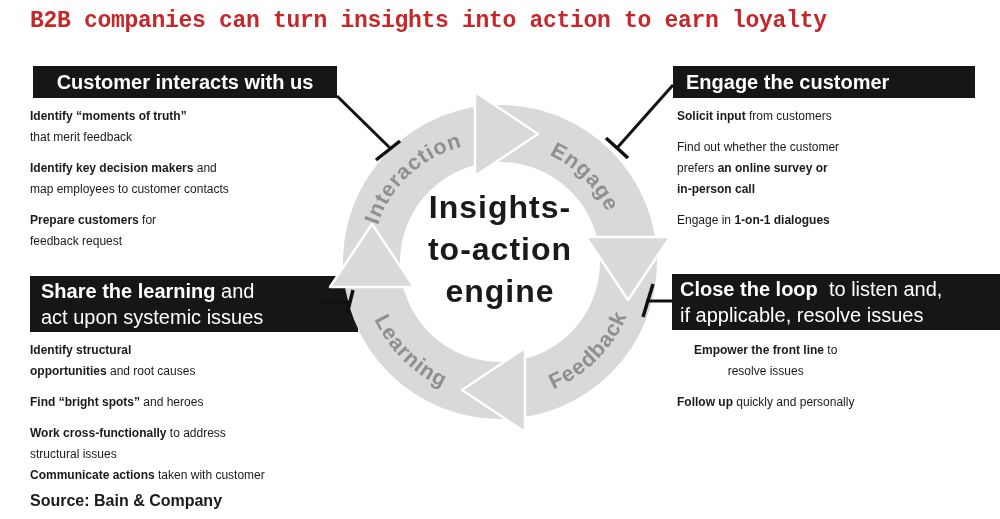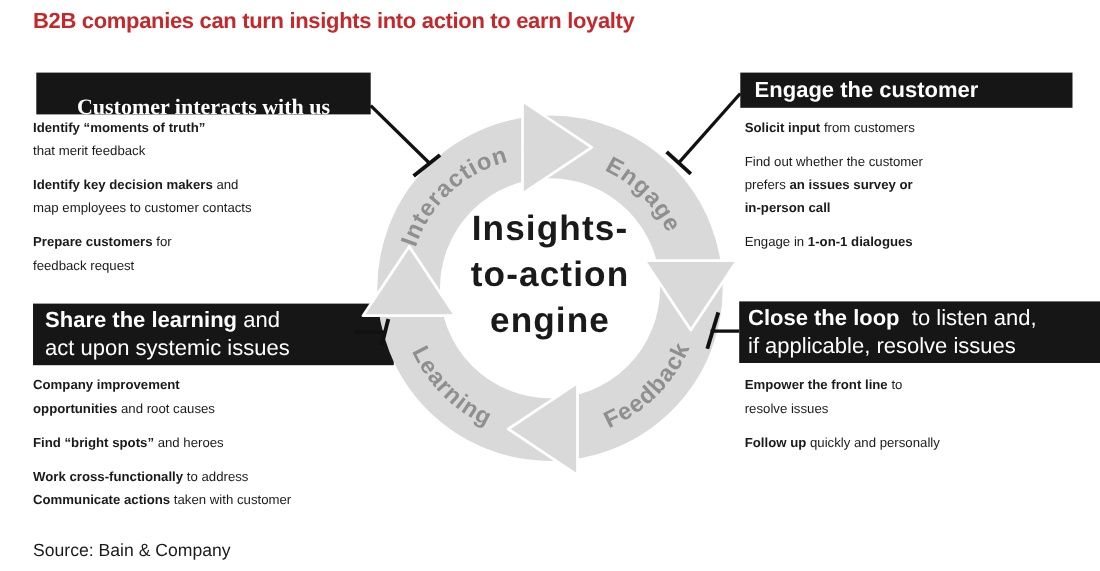--- a/index.html
+++ b/index.html
@@ -4,65 +4,65 @@
 <style>
   * { margin:0; padding:0; box-sizing:border-box; }
   html,body { width:1000px; height:519px; }
   body {
     position:relative; background:#ffffff; overflow:hidden;
     font-family:"Liberation Sans", sans-serif; color:#1a1a1a;
   }
   .b { font-weight:bold; }
   .title {
     position:absolute; left:30px; top:8px;
-    font-size:20px; font-weight:bold; letter-spacing:-0.3px;
-    color:#c4282b; white-space:nowrap;
+    font-size:23px; font-weight:bold; letter-spacing:-0.3px;
+    color:#c4282b; white-space:nowrap;font-family:Liberation Mono, monospace;
   }
   .hdr {
     position:absolute; background:#161616; color:#ffffff;
     font-size:20px; line-height:26px; white-space:nowrap;
   }
-  .hdr1 { left:33px;  top:66px;  width:304px; height:32px; padding:19px 8px; text-align:center;font-family:Liberation Serif, serif; }
+  .hdr1 { left:33px;  top:66px;  width:304px; height:32px; padding:3px 8px; text-align:center; }
   .hdr2 { left:673px; top:66px;  width:302px; height:32px; padding:3px 13px; }
   .hdr3 { left:30px;  top:276px; width:328px; height:56px; padding:2px 11px; }
   .hdr4 { left:672px; top:274px; width:348px; height:56px; padding:2px 8px; }
   .col { position:absolute; font-size:12px; line-height:21px; }
   .col p { margin:0 0 10px 0; white-space:nowrap; }
   .col p.tight { margin-top:-10px; }
   .col-tl { left:30px;  top:106px; }
   .col-tr { left:677px; top:106px; }
   .col-bl { left:30px;  top:340px; }
-  .col-br { left:677px; top:340px; }
-  .src { position:absolute; left:30px; top:492px; font-size:16px; }
+  .col-br { left:677px; top:340px;text-align:center; }
+  .src { position:absolute; left:30px; top:492px; font-size:16px;font-weight:bold; }
   .engine-svg { position:absolute; left:320px; top:55px; width:360px; height:420px; }
 </style>
 </head>
 <body>
 
 <div class="title">B2B companies can turn insights into action to earn loyalty</div>
 
 <div class="hdr hdr1"><span class="b">Customer interacts with us</span></div>
 <div class="hdr hdr2"><span class="b">Engage the customer</span></div>
 <div class="hdr hdr3"><span class="b">Share the learning</span><span> and</span><br><span>act upon systemic issues</span></div>
 <div class="hdr hdr4"><span class="b">Close the loop</span><span>&nbsp; to listen and,</span><br><span>if applicable, resolve issues</span></div>
 
 <div class="col col-tl">
     <p><span class="b">Identify “moments of truth”</span><br><span>that merit feedback</span></p>
     <p><span class="b">Identify key decision makers</span><span> and</span><br><span>map employees to customer contacts</span></p>
     <p><span class="b">Prepare customers</span><span> for</span><br><span>feedback request</span></p>
   </div>
 <div class="col col-tr">
     <p><span class="b">Solicit input</span><span> from customers</span></p>
-    <p><span>Find out whether the customer</span><br><span>prefers </span><span class="b">an issues survey or</span><br><span class="b">in-person call</span></p>
+    <p><span>Find out whether the customer</span><br><span>prefers </span><span class="b">an online survey or</span><br><span class="b">in-person call</span></p>
     <p><span>Engage in </span><span class="b">1-on-1 dialogues</span></p>
   </div>
 <div class="col col-bl">
-    <p><span class="b">Company improvement</span><br><span class="b">opportunities</span><span> and root causes</span></p>
+    <p><span class="b">Identify structural</span><br><span class="b">opportunities</span><span> and root causes</span></p>
     <p><span class="b">Find “bright spots”</span><span> and heroes</span></p>
-    <p><span class="b">Work cross-functionally</span><span> to address</span><br></p>
+    <p><span class="b">Work cross-functionally</span><span> to address</span><br><span>structural issues</span></p>
     <p class="tight"><span class="b">Communicate actions</span><span> taken with customer</span></p>
   </div>
 <div class="col col-br">
     <p><span class="b">Empower the front line</span><span> to</span><br><span>resolve issues</span></p>
     <p><span class="b">Follow up</span><span> quickly and personally</span></p>
   </div>
 
 <svg class="engine-svg" viewBox="0 0 360 420" xmlns="http://www.w3.org/2000/svg">
   <defs>
     <path id="arcTL" d="M 52 207 A 118 118 0 0 1 180 89"></path>

